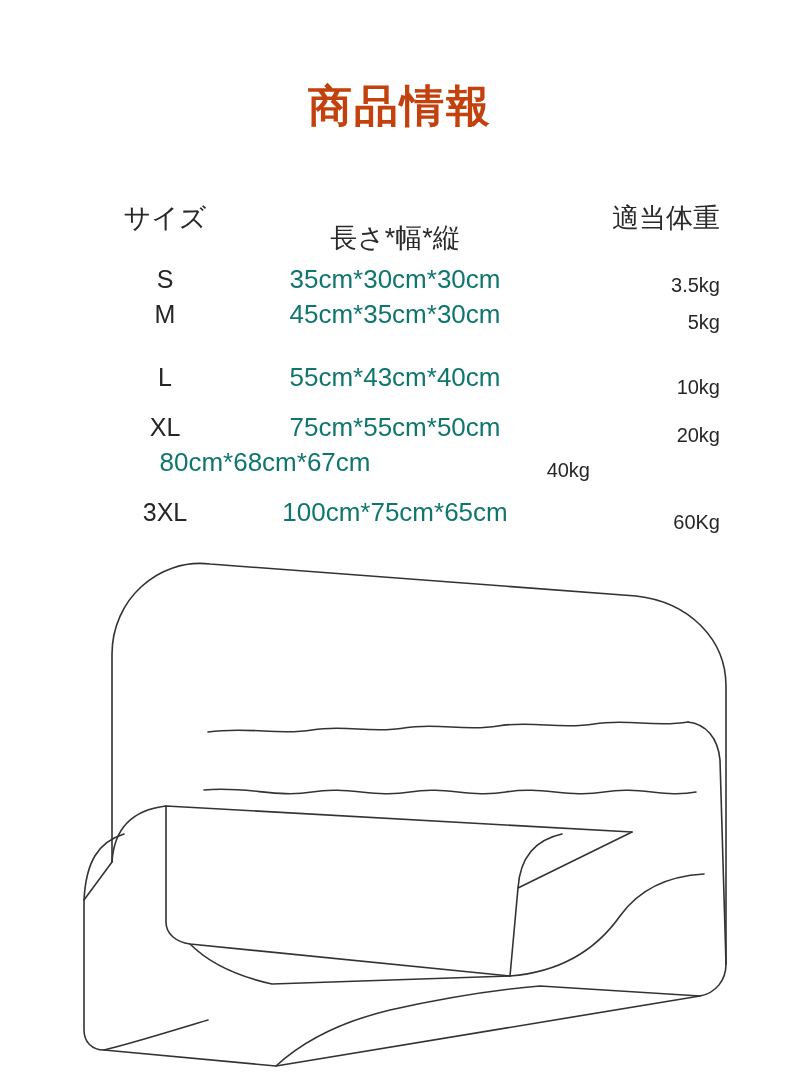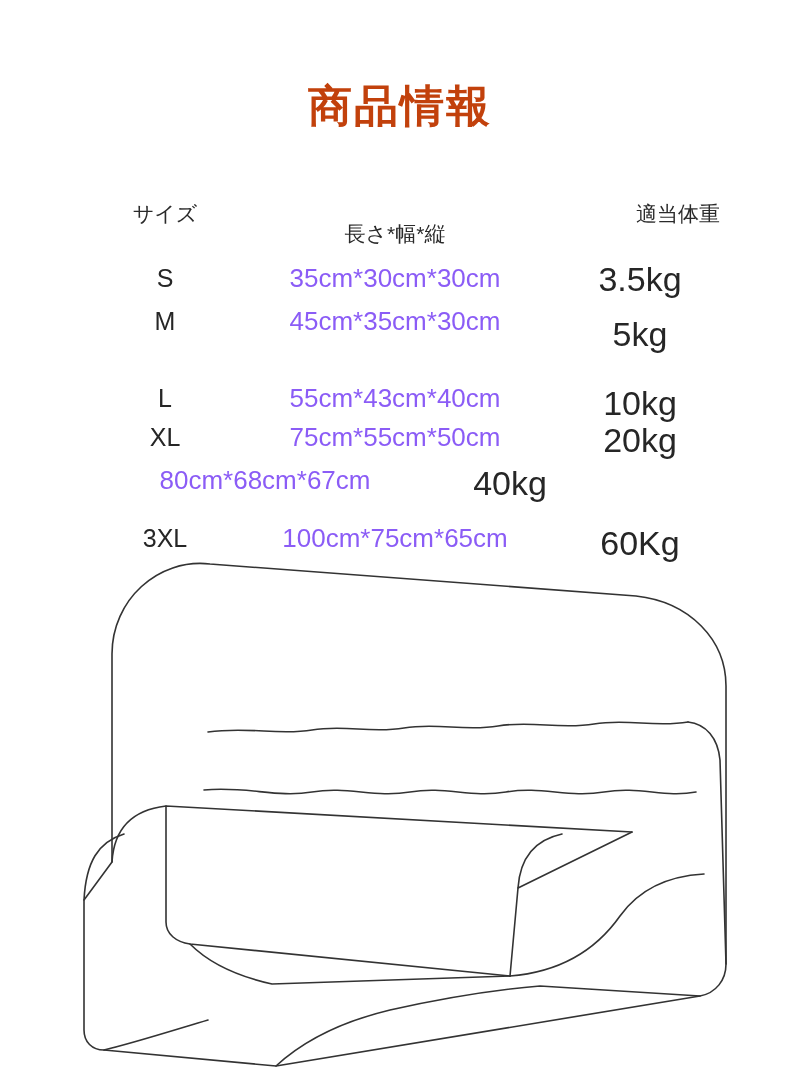--- a/index.html
+++ b/index.html
@@ -32,21 +32,21 @@
 
   
   .spec-table {
     position: absolute;
     top: 200px;
     left: 100px;
     width: 620px;
   }
   .spec-head {
     display: flex;
-    font-size: 21px;
+    font-size: 27px;
     color: #2a2a2a;
     margin-bottom: 6px;
   }
   .spec-head .col-size {
     width: 130px;
     text-align: center;
   }
   .spec-head .col-dim {
     width: 330px;
     text-align: center;
@@ -64,40 +64,40 @@
   .spec-row .cell-size {
     width: 130px;
     text-align: center;
     font-size: 25px;
     color: #262626;
   }
   .spec-row .cell-dim {
     width: 330px;
     text-align: center;
     font-size: 26px;
-    color: #8b5cf6;
+    color: #0f766e;
     white-space: nowrap;
   }
   .spec-row .cell-weight {
     width: 160px;
-    text-align: center;
-    font-size: 34px;
+    text-align: right;
+    font-size: 20px;
     color: #262626;
   }
 
   
   .spec-row.r0 { margin-top: 8px; }
   .spec-row.r1 { margin-top: 4px; }
   .spec-row.r2 { margin-top: 4px; }
-  .spec-row.r3 { margin-top: 0; }
+  .spec-row.r3 { margin-top: 19px; }
   .spec-row.r4 { margin-top: 4px; }
   .spec-row.r5 { margin-top: 19px; }
 
   .spec-row.r0 .cell-weight { position: relative; top: 4px; }
-  .spec-row.r1 .cell-weight { position: relative; top: 16px; }
+  .spec-row.r1 .cell-weight { position: relative; top: 6px; }
   .spec-row.r2 .cell-weight { position: relative; top: 8px; margin-top: 34px; }
   .spec-row.r3 .cell-weight { position: relative; top: 6px; }
   .spec-row.r4 .cell-weight { position: relative; top: 6px; }
   .spec-row.r5 .cell-weight { position: relative; top: 8px; }
 
   
   .illustration {
     position: absolute;
     top: 510px;
     left: 40px;

